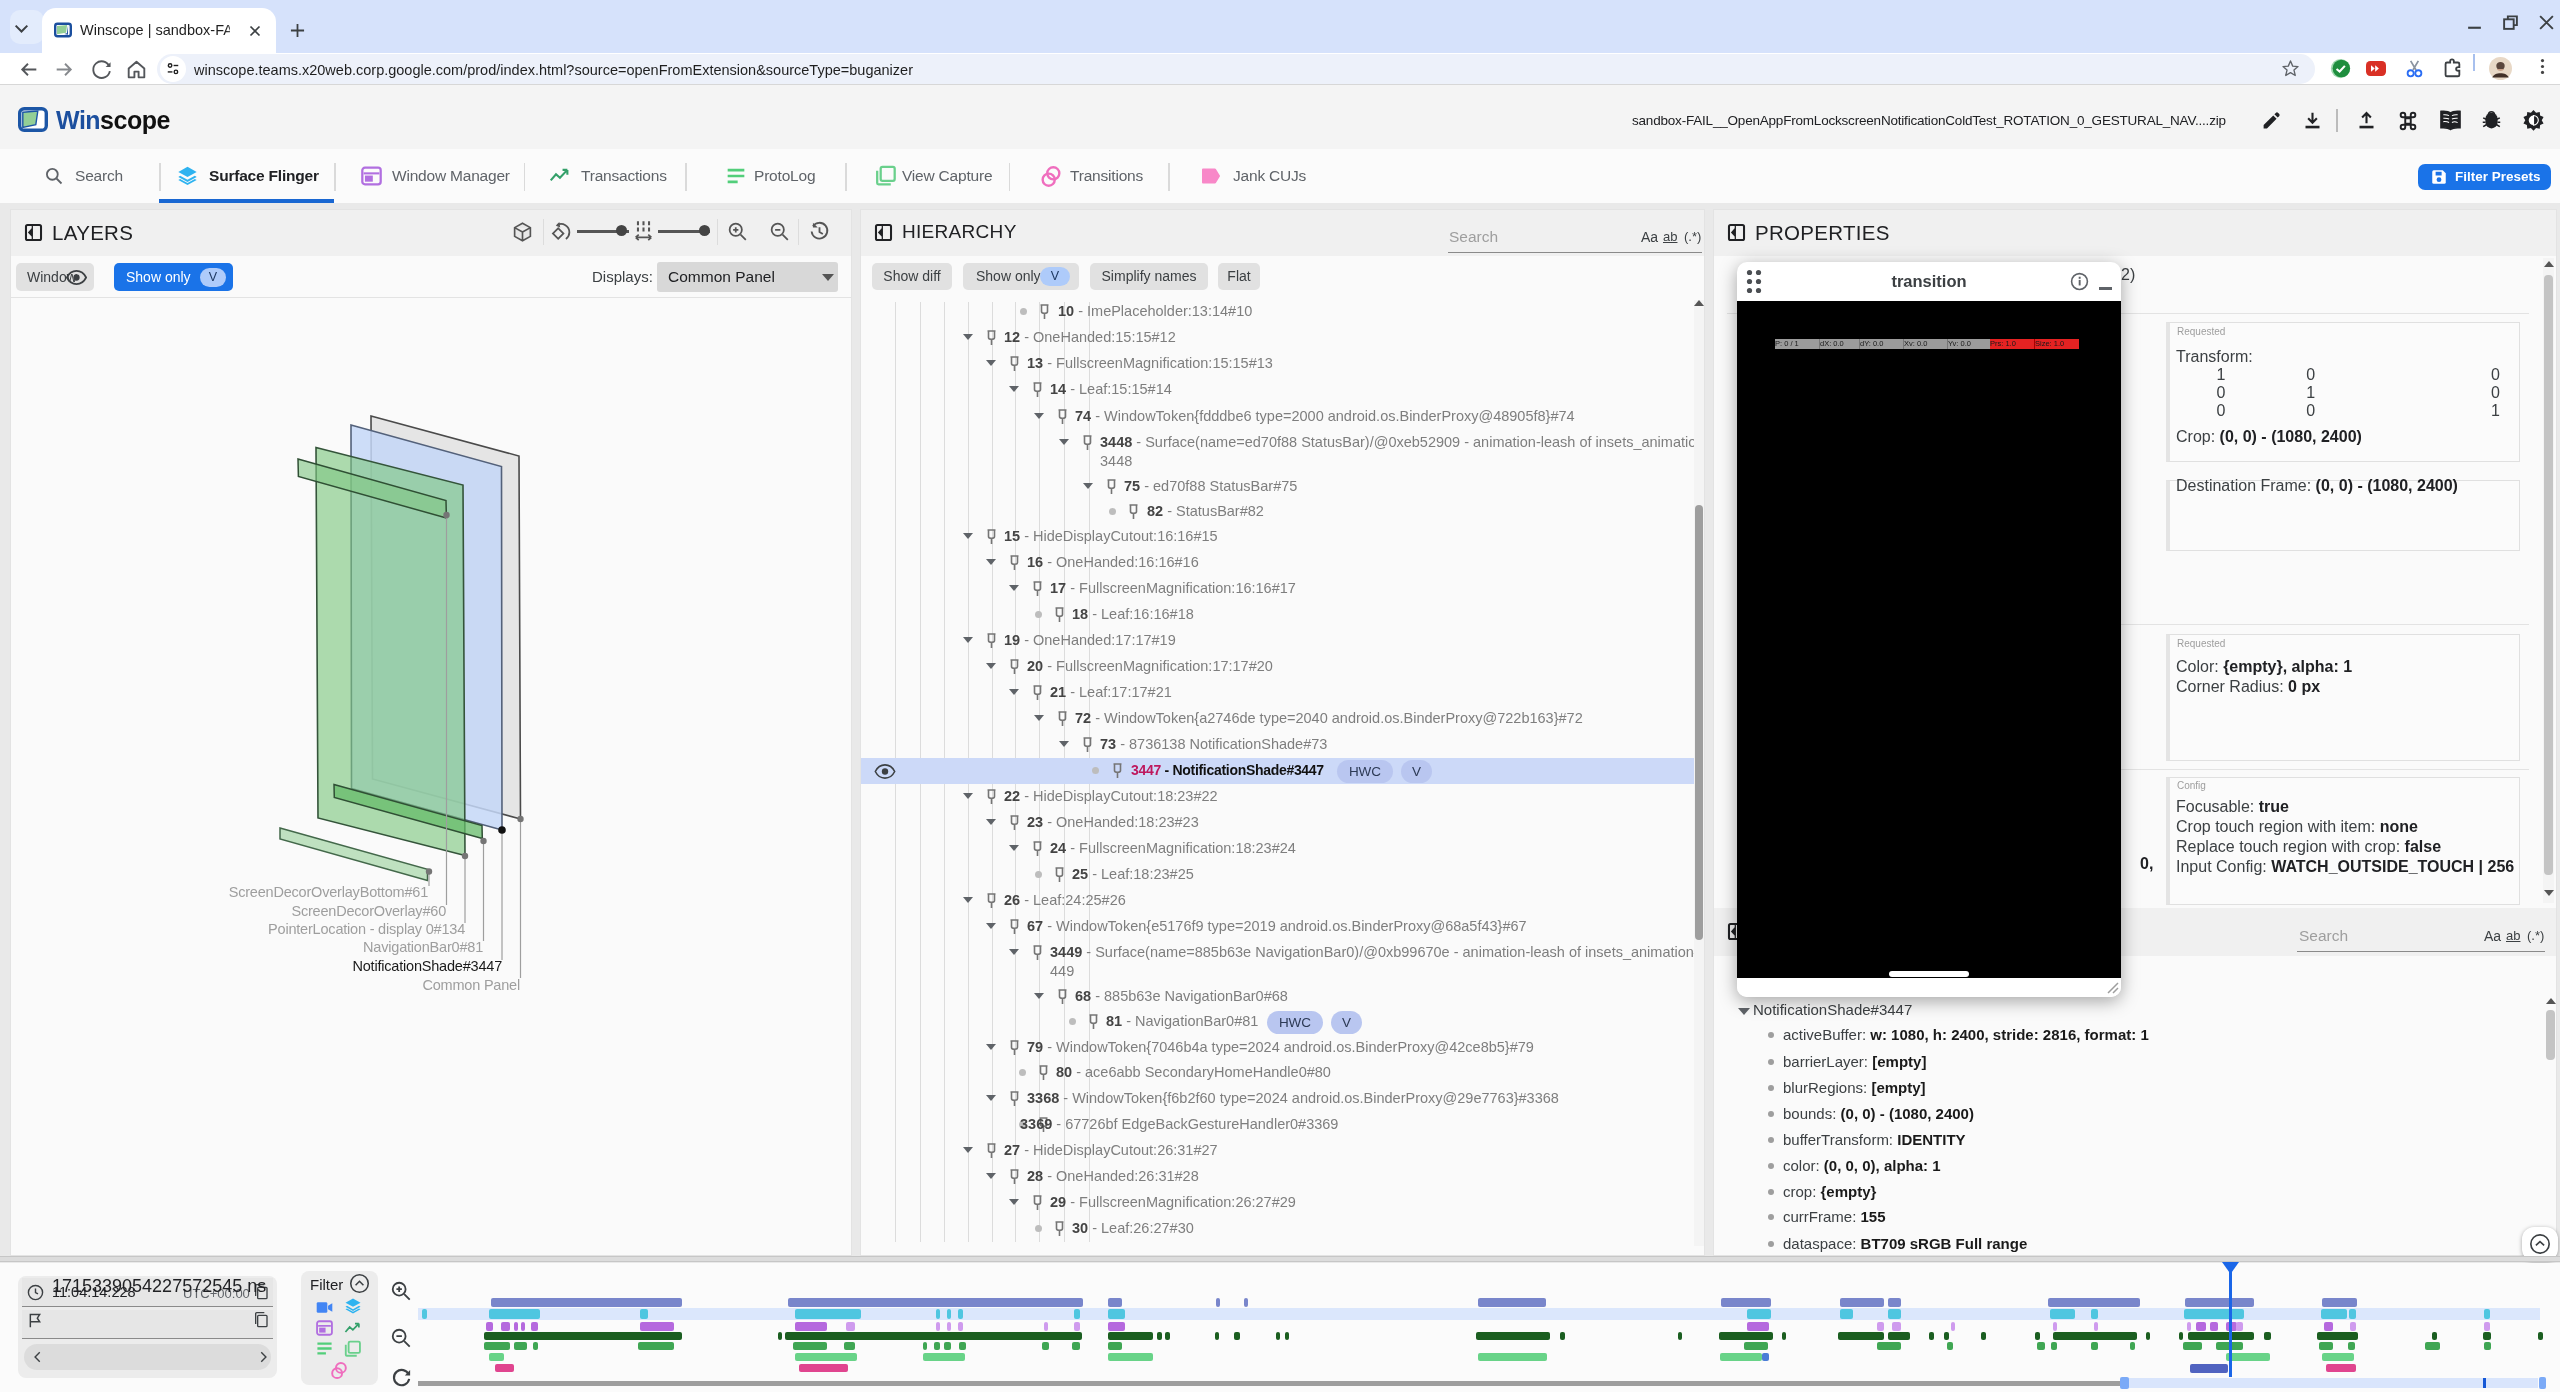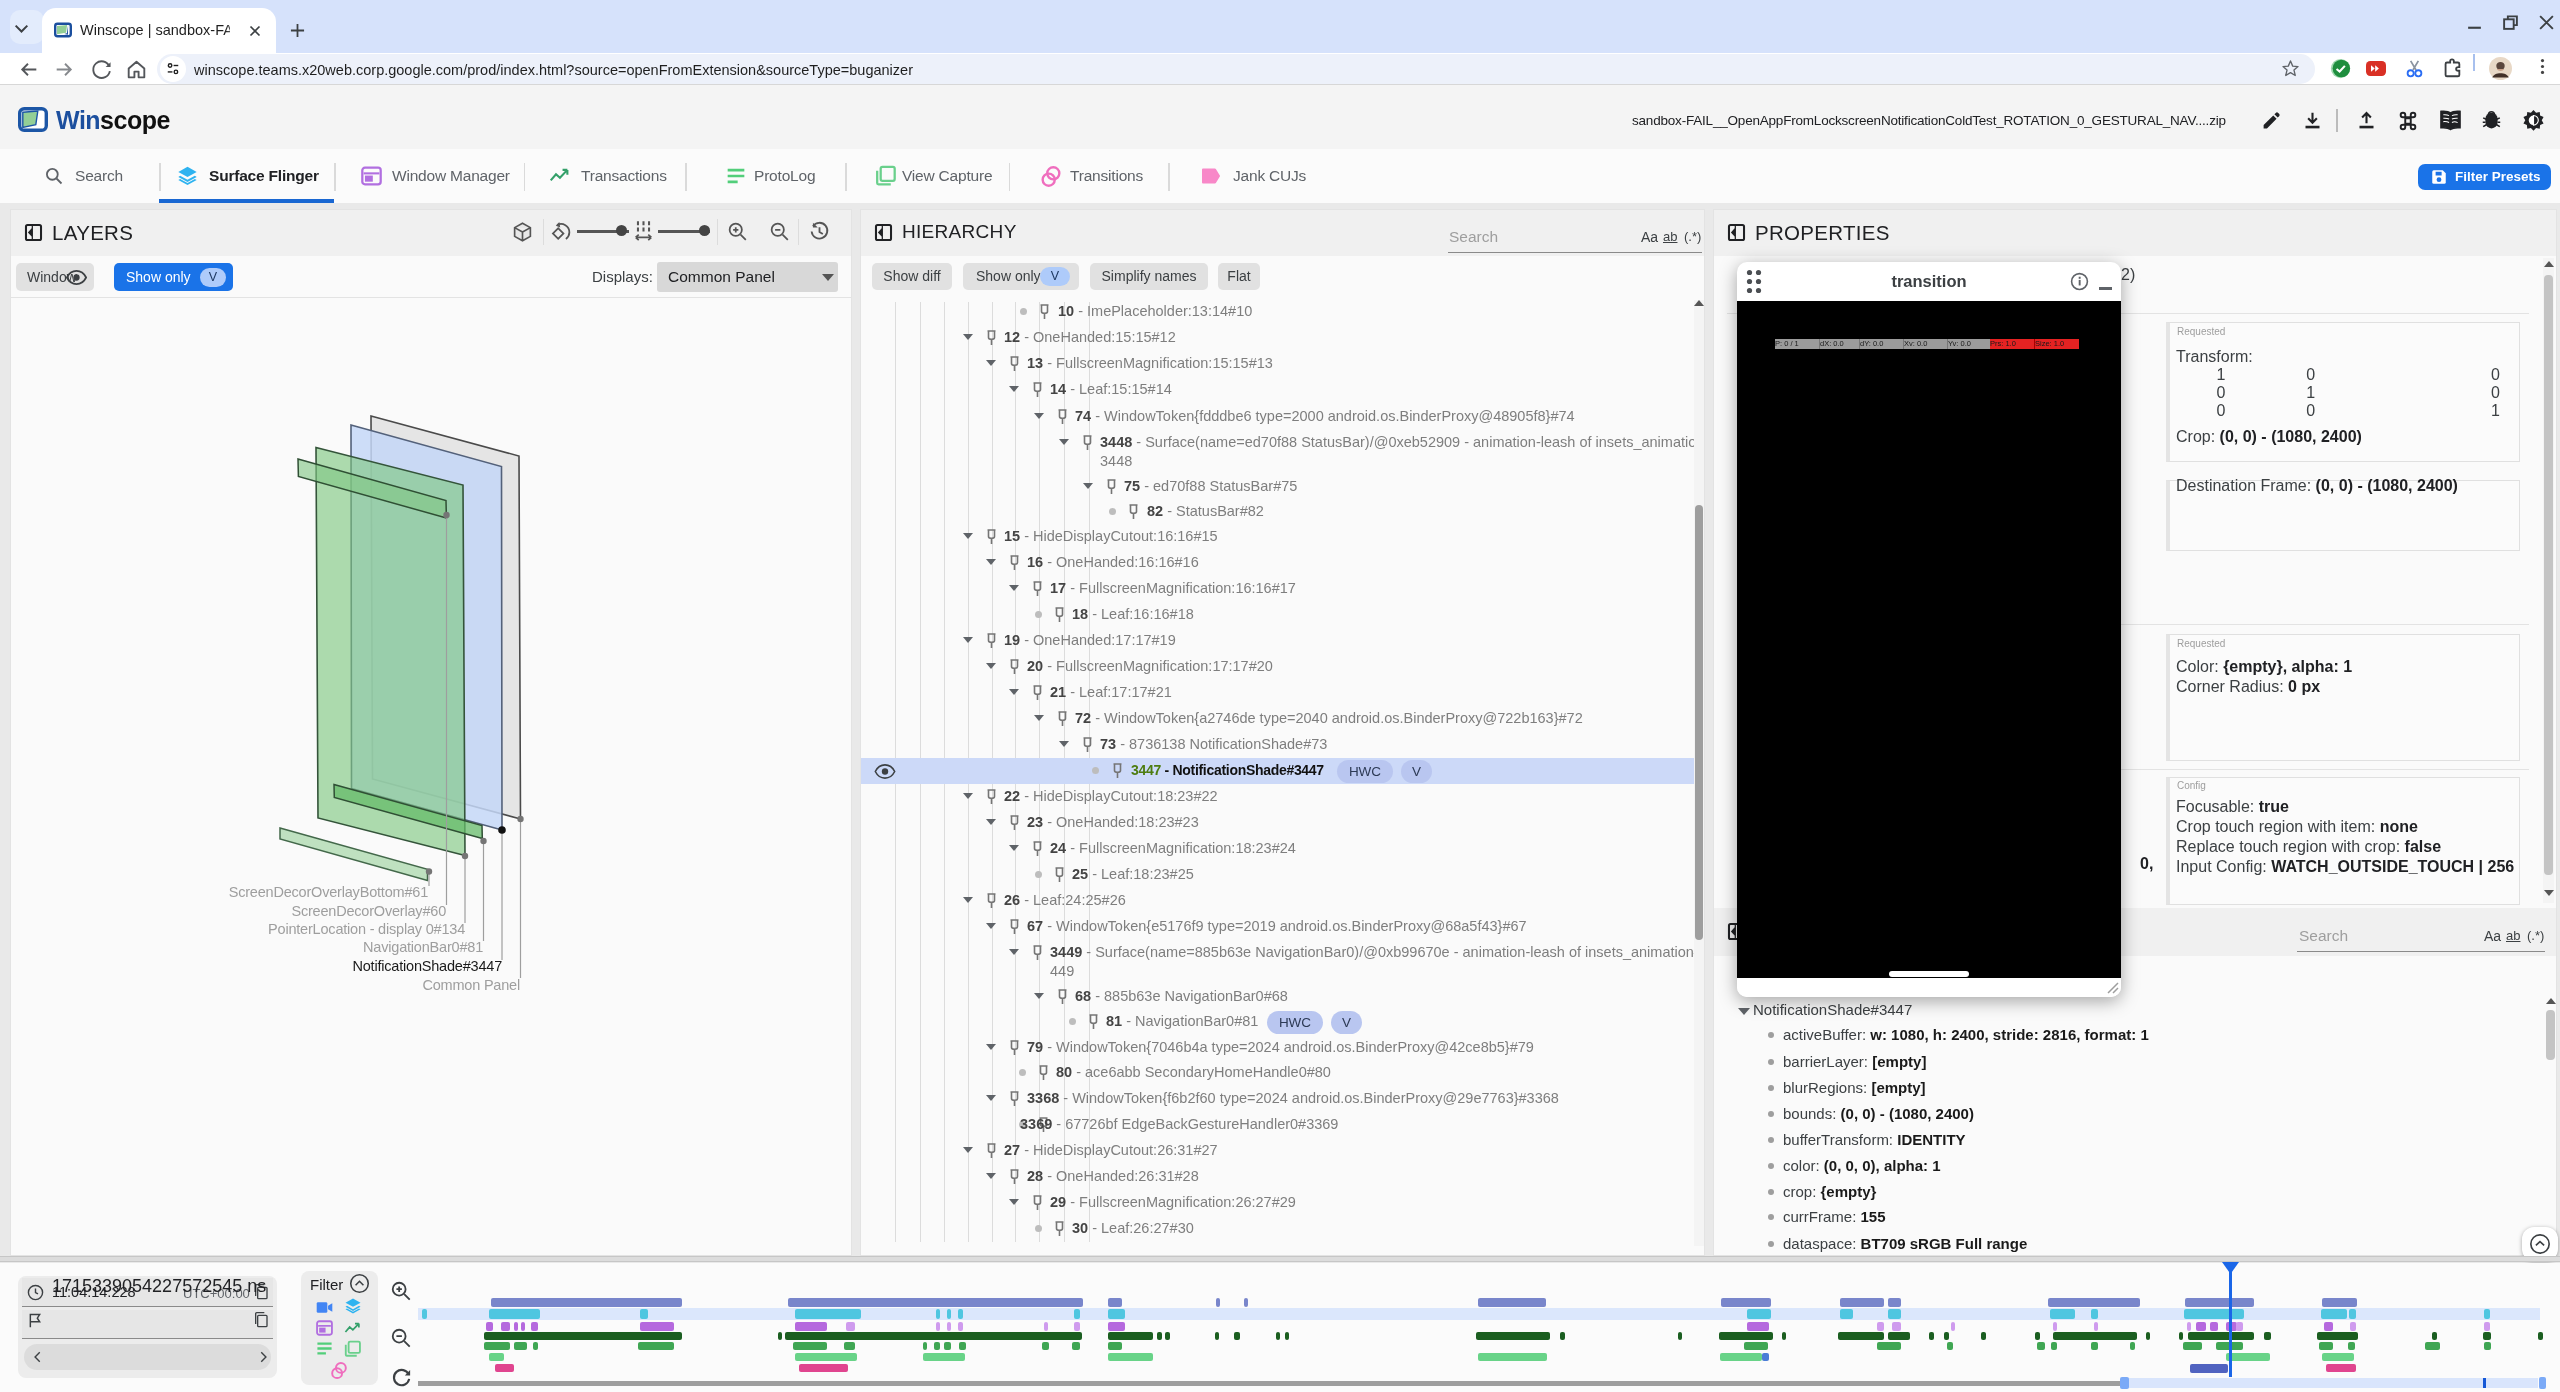--- a/index.html
+++ b/index.html
@@ -422,21 +422,21 @@
 <div class="trow" style="left:1075px;top:709.5px;"><b>72</b> - WindowToken{a2746de type=2040 android.os.BinderProxy@722b163}#72</div>
 <div class="arr" style="left:1058.5px;top:736.5px;"></div>
 <svg class="abs" style="left:1082px;top:736.5px;" width="11" height="16" viewBox="0 0 11 16">
       <path d="M1.5 1 H9.5 M2.5 1 V7.5 A 2 1.2 0 0 0 8.5 7.5 V1 M5.5 9 V15" stroke="#757575" stroke-width="1.6" fill="none"></path>
     </svg>
 <div class="trow" style="left:1100px;top:735.5px;"><b>73</b> - 8736138 NotificationShade#73</div>
 <div class="dot" style="left:1091.5px;top:762.5px;"></div>
 <svg class="abs" style="left:1112px;top:762.5px;" width="11" height="16" viewBox="0 0 11 16">
       <path d="M1.5 1 H9.5 M2.5 1 V7.5 A 2 1.2 0 0 0 8.5 7.5 V1 M5.5 9 V15" stroke="#757575" stroke-width="1.6" fill="none"></path>
     </svg>
-<div class="trow" style="left:1131px;top:761.5px;color:#28354f;font-size:14px;letter-spacing:-0.3px;"><b style="color:#4d7c0f;">3447</b><b style="color:#111;"> - NotificationShade#3447</b></div>
+<div class="trow" style="left:1131px;top:761.5px;color:#28354f;font-size:14px;letter-spacing:-0.3px;"><b style="color:#be185d;">3447</b><b style="color:#111;"> - NotificationShade#3447</b></div>
 <div class="abs" style="left:1337px;top:760px;width:56px;height:23px;border-radius:12px;background:#b9c6f0;color:#2d3a55;font-size:13.5px;font-weight:500;text-align:center;line-height:23px;">HWC</div>
 <div class="abs" style="left:1401px;top:760px;width:31px;height:23px;border-radius:12px;background:#b9c6f0;color:#2d3a55;font-size:13.5px;font-weight:500;text-align:center;line-height:23px;">V</div>
 <div class="arr" style="left:962.5px;top:788.5px;"></div>
 <svg class="abs" style="left:986px;top:788.5px;" width="11" height="16" viewBox="0 0 11 16">
       <path d="M1.5 1 H9.5 M2.5 1 V7.5 A 2 1.2 0 0 0 8.5 7.5 V1 M5.5 9 V15" stroke="#757575" stroke-width="1.6" fill="none"></path>
     </svg>
 <div class="trow" style="left:1004px;top:787.5px;"><b>22</b> - HideDisplayCutout:18:23#22</div>
 <div class="arr" style="left:985.5px;top:814.5px;"></div>
 <svg class="abs" style="left:1009px;top:814.5px;" width="11" height="16" viewBox="0 0 11 16">
       <path d="M1.5 1 H9.5 M2.5 1 V7.5 A 2 1.2 0 0 0 8.5 7.5 V1 M5.5 9 V15" stroke="#757575" stroke-width="1.6" fill="none"></path>

